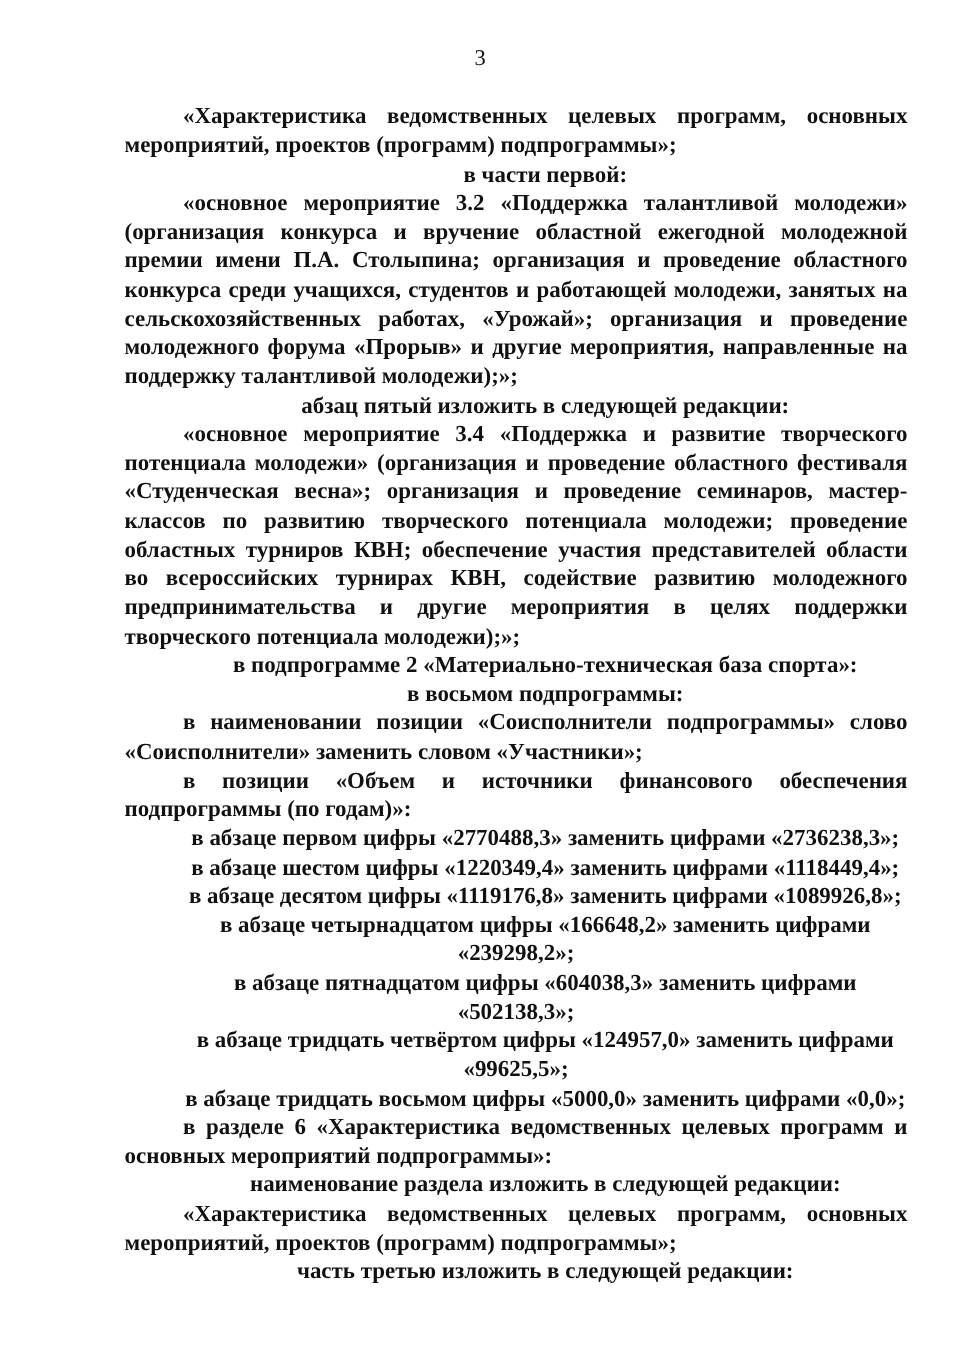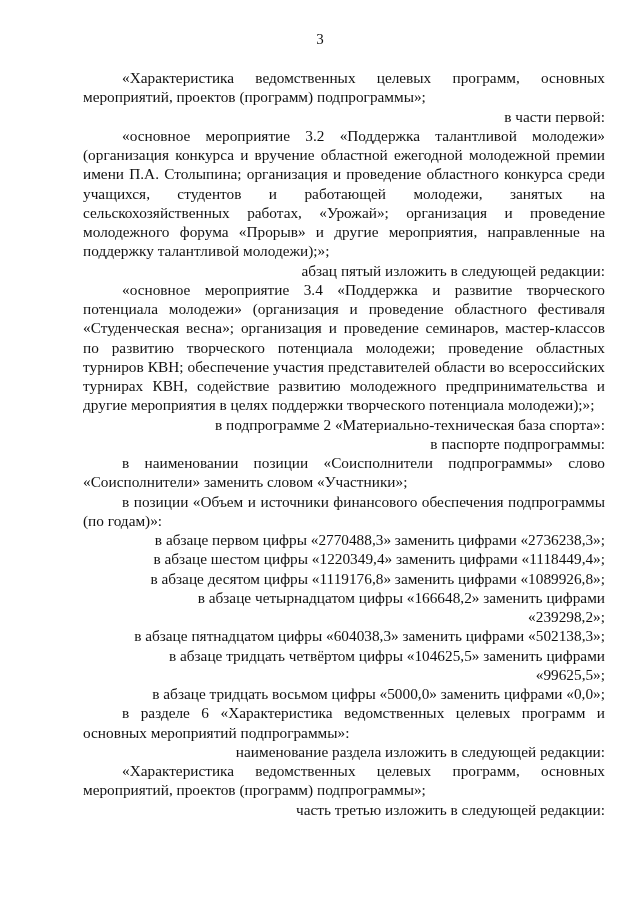--- a/index.html
+++ b/index.html
@@ -10,44 +10,44 @@
     font-family: "Liberation Serif", "DejaVu Serif", serif;
   }
   .page-number {
     position: absolute; top: 31px; left: 0; width: 640px;
     text-align: center; font-size: 15px;
   }
   .body-text {
     position: absolute; left: 83px; top: 68px; width: 522px;
     font-size: 15.3px; line-height: 19.25px;
   }
-  .p { margin: 0; text-indent: 39px; text-align: justify; }
-  .p.left { text-align: right; }
+  .p { margin: 0; text-indent: 39px; text-align: justify; font-weight: bold; }
+  .p.left { text-align: center; }
 </style>
 </head>
 <body>
 
 <div class="page">
   <div class="page-number">3</div>
   <div class="body-text">
     <p class="p">«Характеристика ведомственных целевых программ, основных мероприятий, проектов (программ) подпрограммы»;</p>
     <p class="p left">в части первой:</p>
     <p class="p">«основное мероприятие 3.2 «Поддержка талантливой молодежи» (организация конкурса и вручение областной ежегодной молодежной премии имени П.А. Столыпина; организация и проведение областного конкурса среди учащихся, студентов и работающей молодежи, занятых на сельскохозяйственных работах, «Урожай»; организация и проведение молодежного форума «Прорыв» и другие мероприятия, направленные на поддержку талантливой молодежи);»;</p>
     <p class="p left">абзац пятый изложить в следующей редакции:</p>
     <p class="p">«основное мероприятие 3.4 «Поддержка и развитие творческого потенциала молодежи» (организация и проведение областного фестиваля «Студенческая весна»; организация и проведение семинаров, мастер-классов по развитию творческого потенциала молодежи; проведение областных турниров КВН; обеспечение участия представителей области во всероссийских турнирах КВН, содействие развитию молодежного предпринимательства и другие мероприятия в целях поддержки творческого потенциала молодежи);»;</p>
     <p class="p left">в подпрограмме 2 «Материально-техническая база спорта»:</p>
-    <p class="p left">в паспорте подпрограммы:</p>
+    <p class="p left">в восьмом подпрограммы:</p>
     <p class="p">в наименовании позиции «Соисполнители подпрограммы» слово «Соисполнители» заменить словом «Участники»;</p>
     <p class="p">в позиции «Объем и источники финансового обеспечения подпрограммы (по годам)»:</p>
     <p class="p left">в абзаце первом цифры «2770488,3» заменить цифрами «2736238,3»;</p>
     <p class="p left">в абзаце шестом цифры «1220349,4» заменить цифрами «1118449,4»;</p>
     <p class="p left">в абзаце десятом цифры «1119176,8» заменить цифрами «1089926,8»;</p>
     <p class="p left">в абзаце четырнадцатом цифры «166648,2» заменить цифрами «239298,2»;</p>
     <p class="p left">в абзаце пятнадцатом цифры «604038,3» заменить цифрами «502138,3»;</p>
-    <p class="p left">в абзаце тридцать четвёртом цифры «104625,5» заменить цифрами «99625,5»;</p>
+    <p class="p left">в абзаце тридцать четвёртом цифры «124957,0» заменить цифрами «99625,5»;</p>
     <p class="p left">в абзаце тридцать восьмом цифры «5000,0» заменить цифрами «0,0»;</p>
     <p class="p">в разделе 6 «Характеристика ведомственных целевых программ и основных мероприятий подпрограммы»:</p>
     <p class="p left">наименование раздела изложить в следующей редакции:</p>
     <p class="p">«Характеристика ведомственных целевых программ, основных мероприятий, проектов (программ) подпрограммы»;</p>
     <p class="p left">часть третью изложить в следующей редакции:</p>
 
   </div>
 </div>
 
 </body></html>

